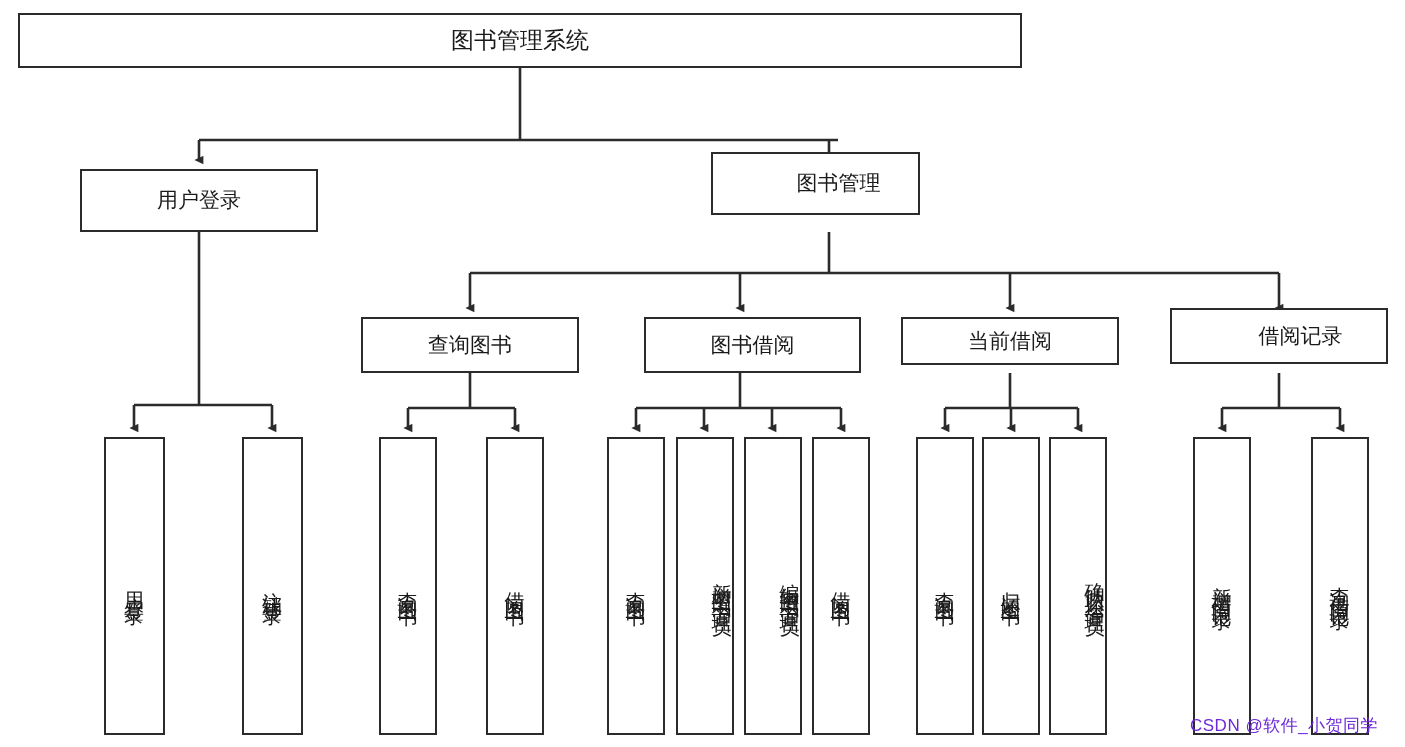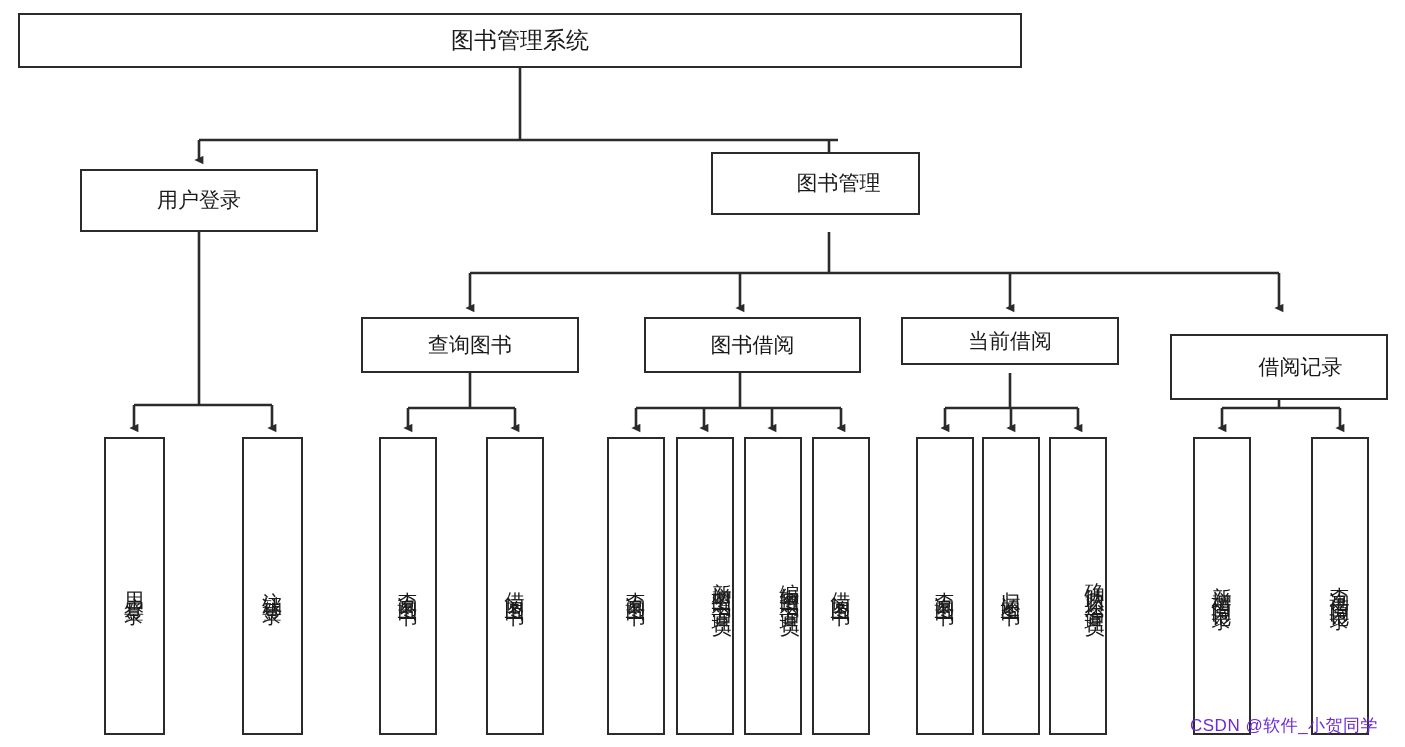--- a/index.html
+++ b/index.html
@@ -89,21 +89,21 @@
 
   <div class="node lvl2" style="left:361px;top:317px;width:218px;height:56px;">
     <span>查询图书</span>
   </div>
   <div class="node lvl2" style="left:632px;top:317px;width:217px;height:56px;margin-left:12px;">
     <span>图书借阅</span>
   </div>
   <div class="node lvl2" style="left:901px;top:317px;width:218px;height:48px;">
     <span>当前借阅</span>
   </div>
-  <div class="node lvl2" style="left:1170px;top:334px;width:218px;height:66px;padding-left:43px;">
+  <div class="node lvl2" style="left:1170px;top:308px;width:218px;height:56px;padding-left:43px;">
     <span>借阅记录</span>
   </div>
 
   <div class="node leaf center" style="left:104px;top:437px;width:61px;height:298px;">
     <span>用户登录</span>
   </div>
   <div class="node leaf center" style="left:242px;top:437px;width:61px;height:298px;">
     <span>注销登录</span>
   </div>
 

